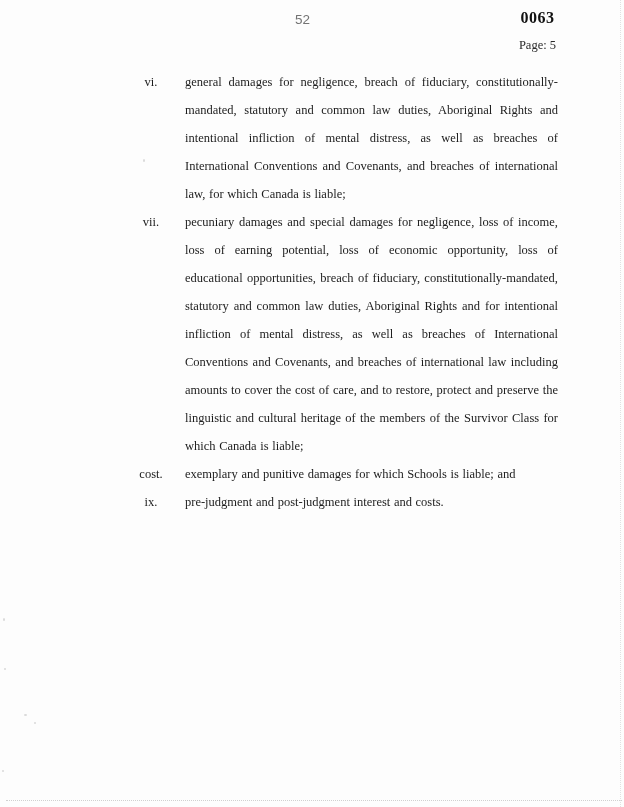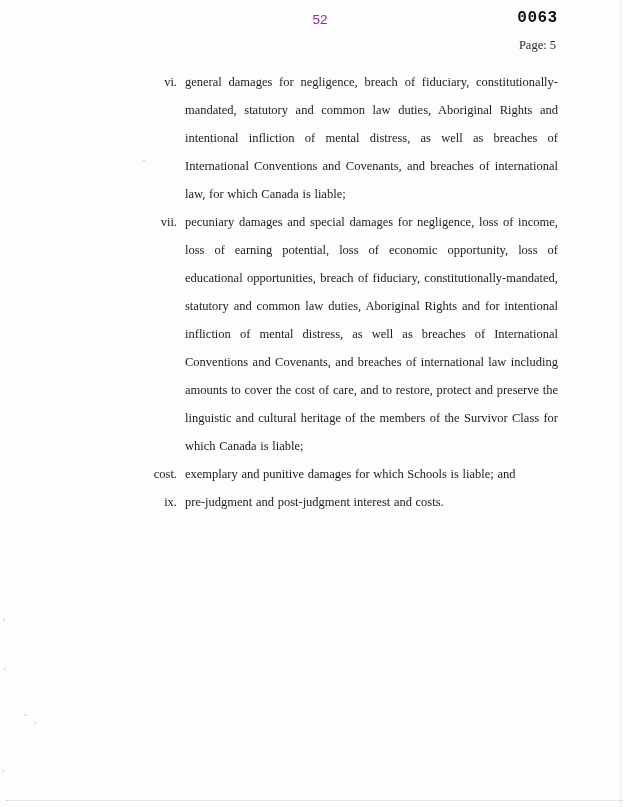--- a/index.html
+++ b/index.html
@@ -16,35 +16,35 @@
     font-family: "Liberation Serif", serif;
     color: #1c1c1c;
   }
 
   
   .page-number {
     position: absolute;
     top: 12px;
     left: 295px;
     width: 50px;
-    text-align: center;
+    text-align: left;
     font-family: "Liberation Sans", sans-serif;
     font-size: 13.5px;
-    color: #a21caf;
+    color: #737373;
   }
   .stamp {
     position: absolute;
     top: 9px;
     left: 500px;
     width: 75px;
     text-align: center;
   }
   .stamp-number {
     display: block;
-    font-family: Liberation Mono, monospace;
+    font-family: Liberation Serif, serif;
     font-weight: 700;
     font-size: 16px;
     letter-spacing: 0.5px;
     color: #111;
   }
   .stamp-page {
     display: block;
     margin-top: 11px;
     font-family: "Liberation Serif", serif;
     font-size: 12.5px;
@@ -63,21 +63,21 @@
     font-size: 12.5px;
     line-height: 28px;
     text-align: justify;
     word-spacing: 0.5px;
   }
   .item .marker {
     position: absolute;
     left: -60px;
     top: 0;
     width: 52px;
-    text-align: right;
+    text-align: center;
     line-height: 28px;
     white-space: nowrap;
   }
 
   
   .scan-bottom-line {
     position: absolute;
     left: 6px;
     right: 2px;
     top: 800px;

